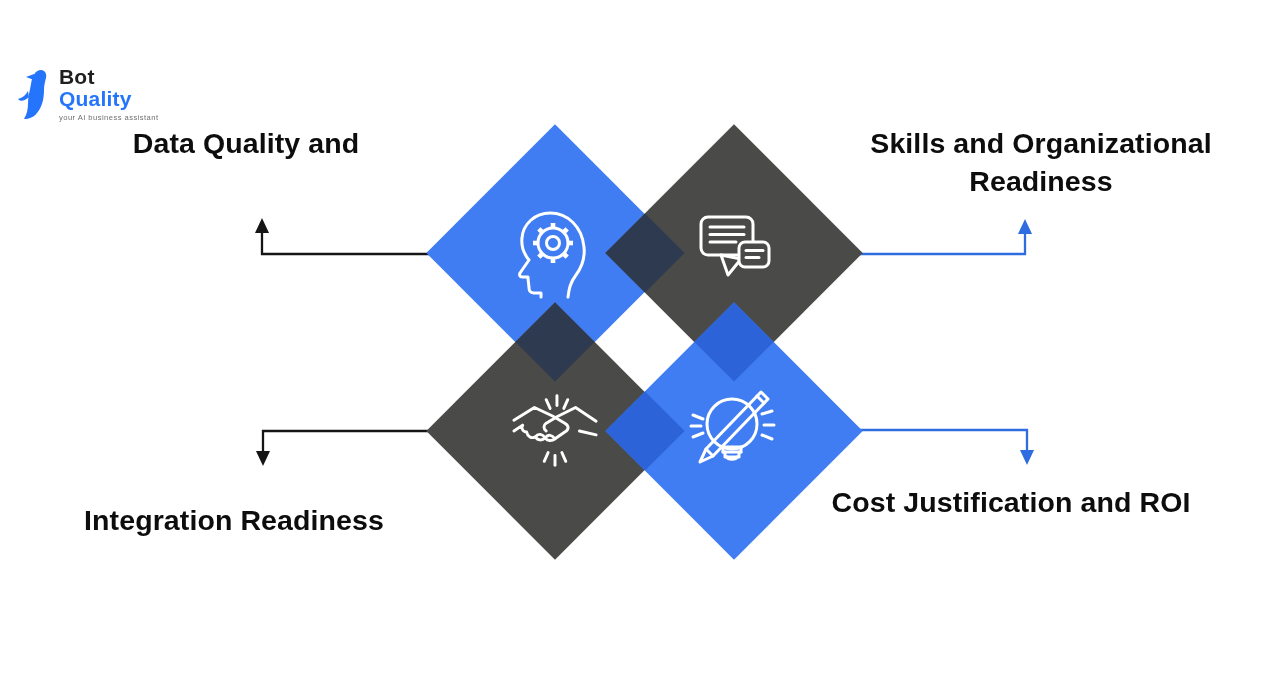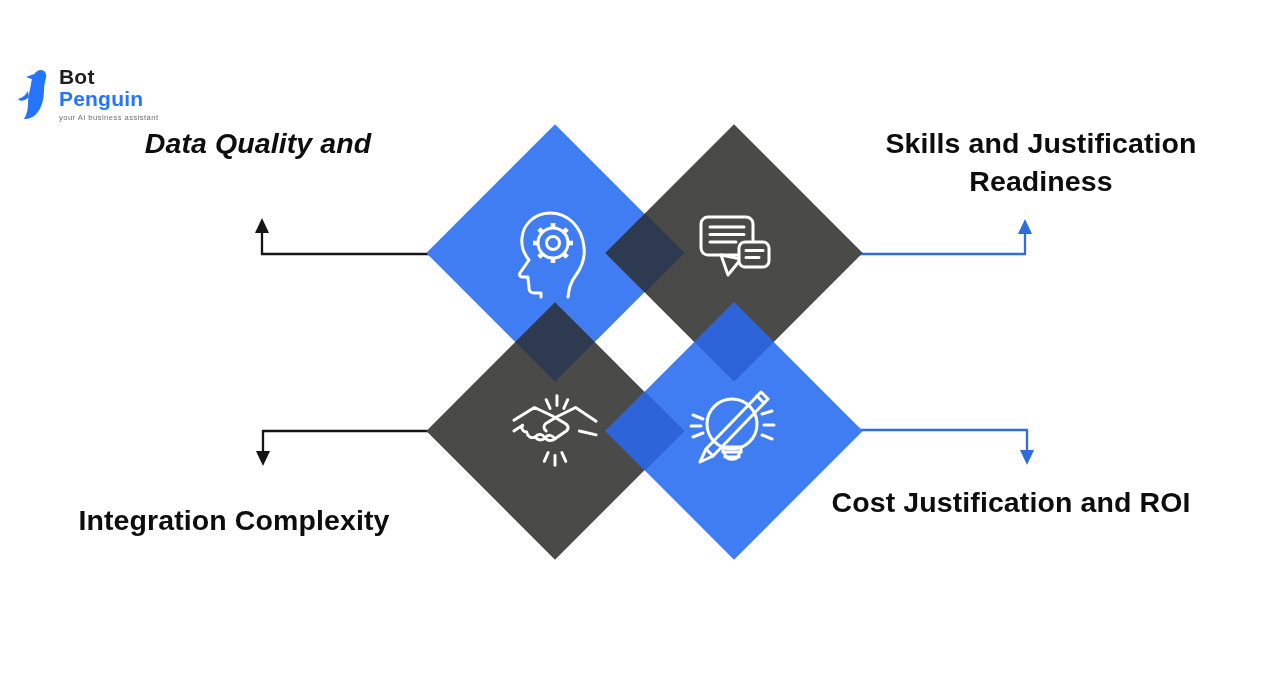--- a/index.html
+++ b/index.html
@@ -37,39 +37,39 @@
     fill:none;stroke:var(--icon_stroke);stroke-width:3;stroke-linecap:round;stroke-linejoin:round;
   }
   .dicon .fill-dark{fill:var(--diamond_dark);}
   .dicon .tooth{stroke-width:4.6;stroke-linecap:butt;}
   .i-brain{left:508px;top:205px;} .i-chat{left:697px;top:212px;}
   .i-hand{left:509px;top:386px;}  .i-bulb{left:686px;top:384px;}
   
   .label{position:absolute;z-index:5;color:var(--label_text);font-size:28.5px;font-weight:600;
          line-height:38px;text-align:center;letter-spacing:.1px;}
   .label .ln{display:block;}
-  .l1{left:78px; top:124px;width:360px;font-style:italic;}
+  .l1{left:66px; top:124px;width:360px;}
   .l2{left:841px;top:124px;width:400px;}
   .l3{left:34px; top:501px;width:400px;}
   .l4{left:811px;top:483px;width:400px;}
 </style>
 </head>
 <body>
 
 <div class="canvas">
 
   <div class="logo">
     <svg class="logo-mark" viewBox="0 0 34 50">
       <path d="M23 1 C27 1 29 5 28 9 C27 13 26 16 26 21 C26 30 24 38 19 44 C16 48 11 50 6 50 C9 45 10 40 10 34 C10 27 12 21 13 15 C14 8 17 1 23 1 Z" fill="#2575fc"></path>
       <path d="M16 5 L8 8 L16 11 Z" fill="#2575fc"></path>
       <path d="M10 22 C7 27 4 29 0 30 C2 33 7 32 11 28 Z" fill="#2575fc"></path>
     </svg>
     <div class="logo-text">
       <span class="logo-bot">Bot</span>
-      <span class="logo-penguin">Penguin</span>
+      <span class="logo-penguin">Quality</span>
       <span class="logo-tagline">your AI business assistant</span>
     </div>
   </div>
 
   <svg class="connectors" width="1288" height="686">
     <g class="c-black">
       <path d="M430 254 H262 V233"></path>
       <polygon points="262,218 255,233 269,233"></polygon>
     </g>
     <g class="c-blue">
@@ -159,24 +159,24 @@
       <path d="M76 30 L86 27"></path>
         <path d="M78 41 L88 41"></path>
         <path d="M76 51 L86 55"></path>
     </svg>
   </div>
 
   <div class="label l1">
     <span class="ln">Data Quality and</span>
   </div>
   <div class="label l2">
-    <span class="ln">Skills and Justification</span>
+    <span class="ln">Skills and Organizational</span>
     <span class="ln">Readiness</span>
   </div>
   <div class="label l3">
-    <span class="ln">Integration Complexity</span>
+    <span class="ln">Integration Readiness</span>
     <span class="ln"></span>
   </div>
   <div class="label l4">
     <span class="ln">Cost Justification and ROI</span>
   </div>
 
 </div>
 
 </body></html>

